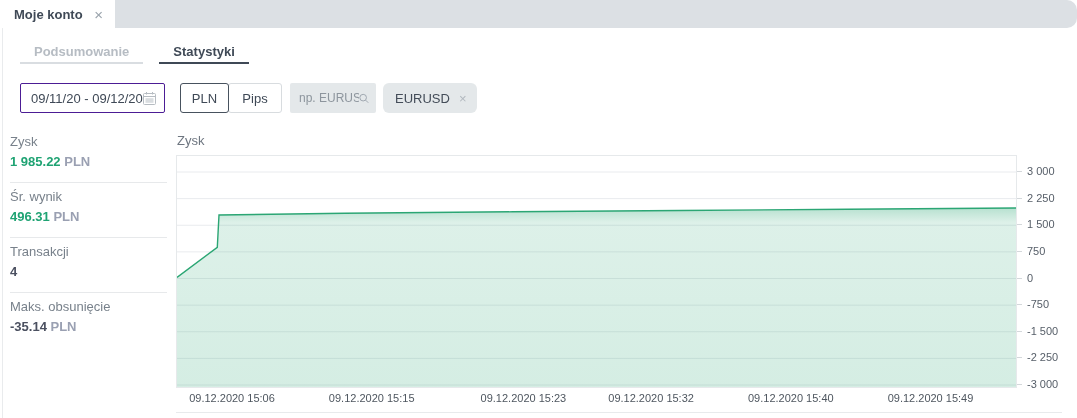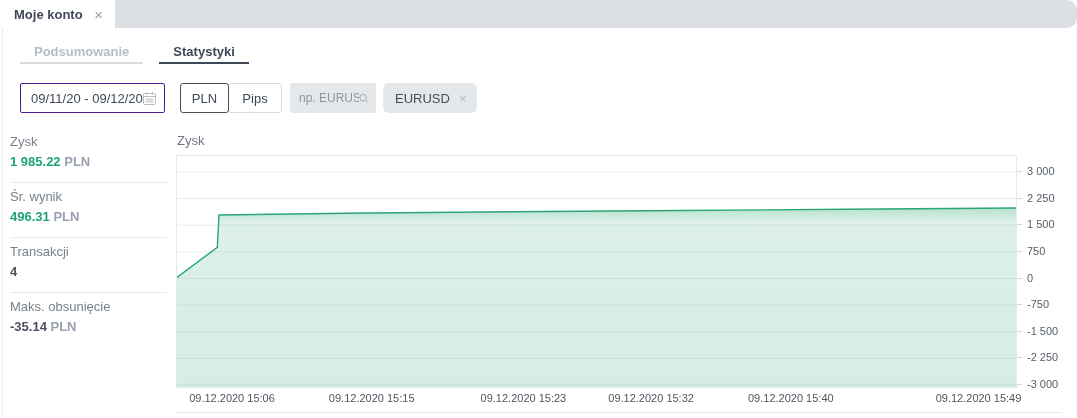--- a/index.html
+++ b/index.html
@@ -171,16 +171,16 @@
       <span class="ylab" style="top: 196px;">-2 250</span>
       <div class="ytick" style="top: 229px;"></div>
       <span class="ylab" style="top: 223px;">-3 000</span>
     </div>
   <div class="xrow">
       <span class="xlab" style="left: 56px;">09.12.2020 15:06</span>
       <span class="xlab" style="left: 195.7px;">09.12.2020 15:15</span>
       <span class="xlab" style="left: 335.4px; padding-left: 24px;">09.12.2020 15:23</span>
       <span class="xlab" style="left: 475.1px;">09.12.2020 15:32</span>
       <span class="xlab" style="left: 614.8px;">09.12.2020 15:40</span>
-      <span class="xlab" style="left: 754.5px; margin-left: 48px;">09.12.2020 15:49</span>
+      <span class="xlab" style="left: 754.5px;">09.12.2020 15:49</span>
     </div>
   <div class="bottom-line"></div>
 </div>
 
 </body></html>

